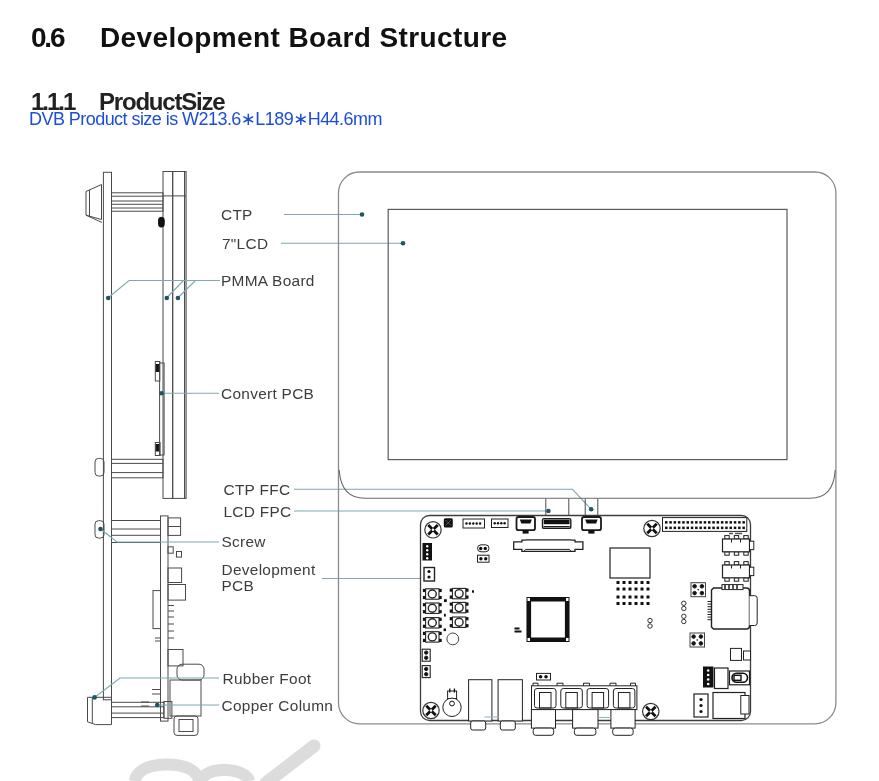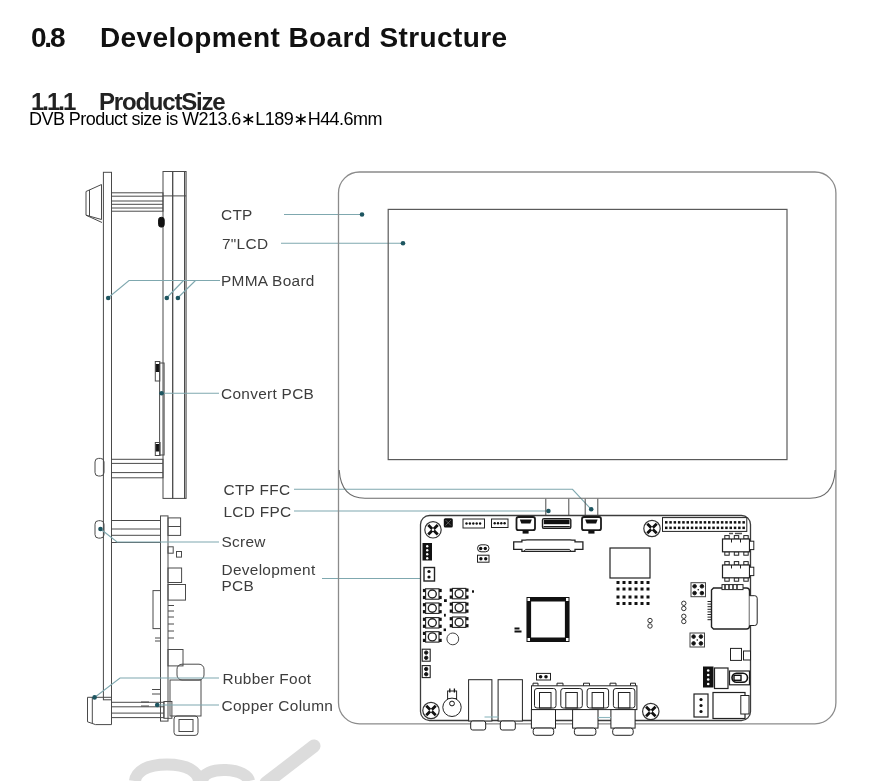--- a/index.html
+++ b/index.html
@@ -2,28 +2,28 @@
 <html><head>
 <meta charset="utf-8">
 <style>
 html,body{margin:0;padding:0;background:#ffffff;}
 body{width:879px;height:781px;font-family:"Liberation Sans",sans-serif;}
 .page{position:relative;width:879px;height:781px;overflow:hidden;background:#fff;}
 .h1{position:absolute;left:31px;top:22px;font-size:28px;font-weight:bold;color:#111;letter-spacing:0.4px;}
 .h1 .num{display:inline-block;width:69px;letter-spacing:-2.2px;}
 .h2{position:absolute;left:31px;top:80px;font-size:24px;font-weight:bold;color:#222;letter-spacing:-1.2px;}
 .h2 .num{display:inline-block;width:68px;letter-spacing:-2px;margin-top:8px;}
-.body1{position:absolute;left:29px;top:108px;font-size:18px;color:#000000;letter-spacing:-0.55px;}
+.body1{position:absolute;left:29px;top:108px;font-size:18px;color:#1d4ed8;letter-spacing:-0.55px;}
 svg{position:absolute;left:0;top:0;}
 </style>
 </head>
 <body>
 <div class="page">
 
-<div class="h1"><span class="num">0.8</span>Development Board Structure</div>
+<div class="h1"><span class="num">0.6</span>Development Board Structure</div>
 
 <div class="h2"><span class="num">1.1.1</span>ProductSize</div>
 
 <div class="body1">DVB Product size is W213.6∗L189∗H44.6mm</div>
 <svg width="879" height="781" viewBox="0 0 879 781">
 <defs>
 <g id="btn">
 <rect x="-2.7" y="0.1" width="3.2" height="3.2" fill="#111" stroke="none"></rect>
 <rect x="12.9" y="0.1" width="3.2" height="3.2" fill="#111" stroke="none"></rect>
 <rect x="-2.7" y="7.1" width="3.2" height="3.2" fill="#111" stroke="none"></rect>

